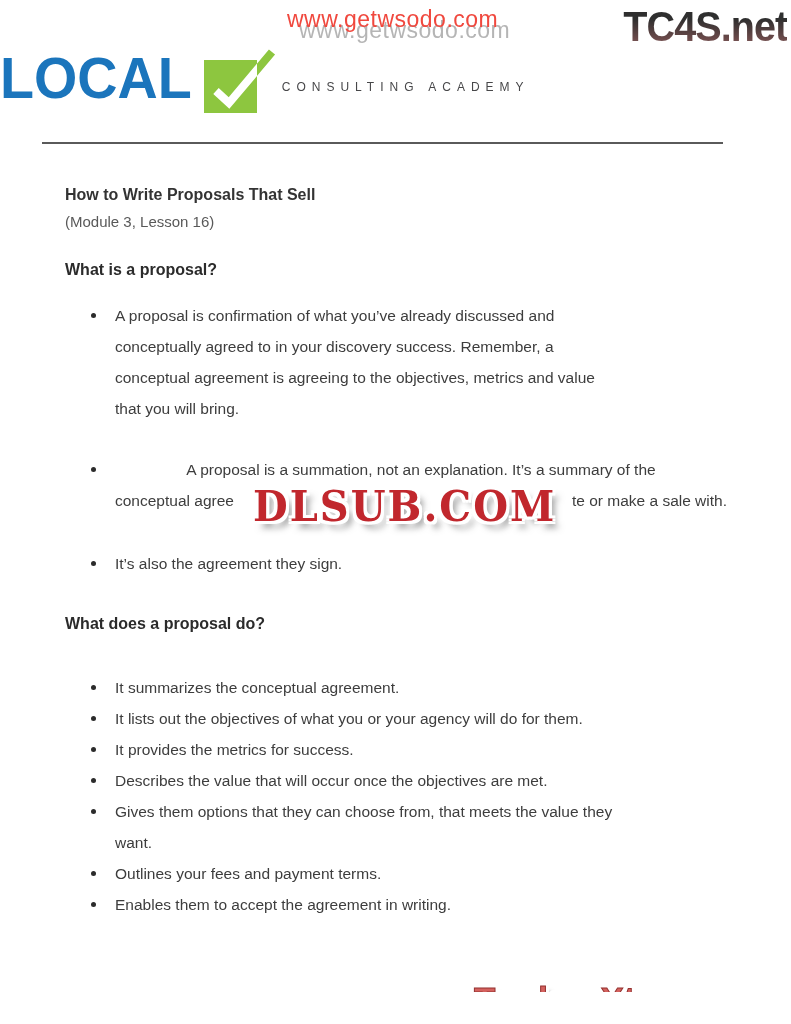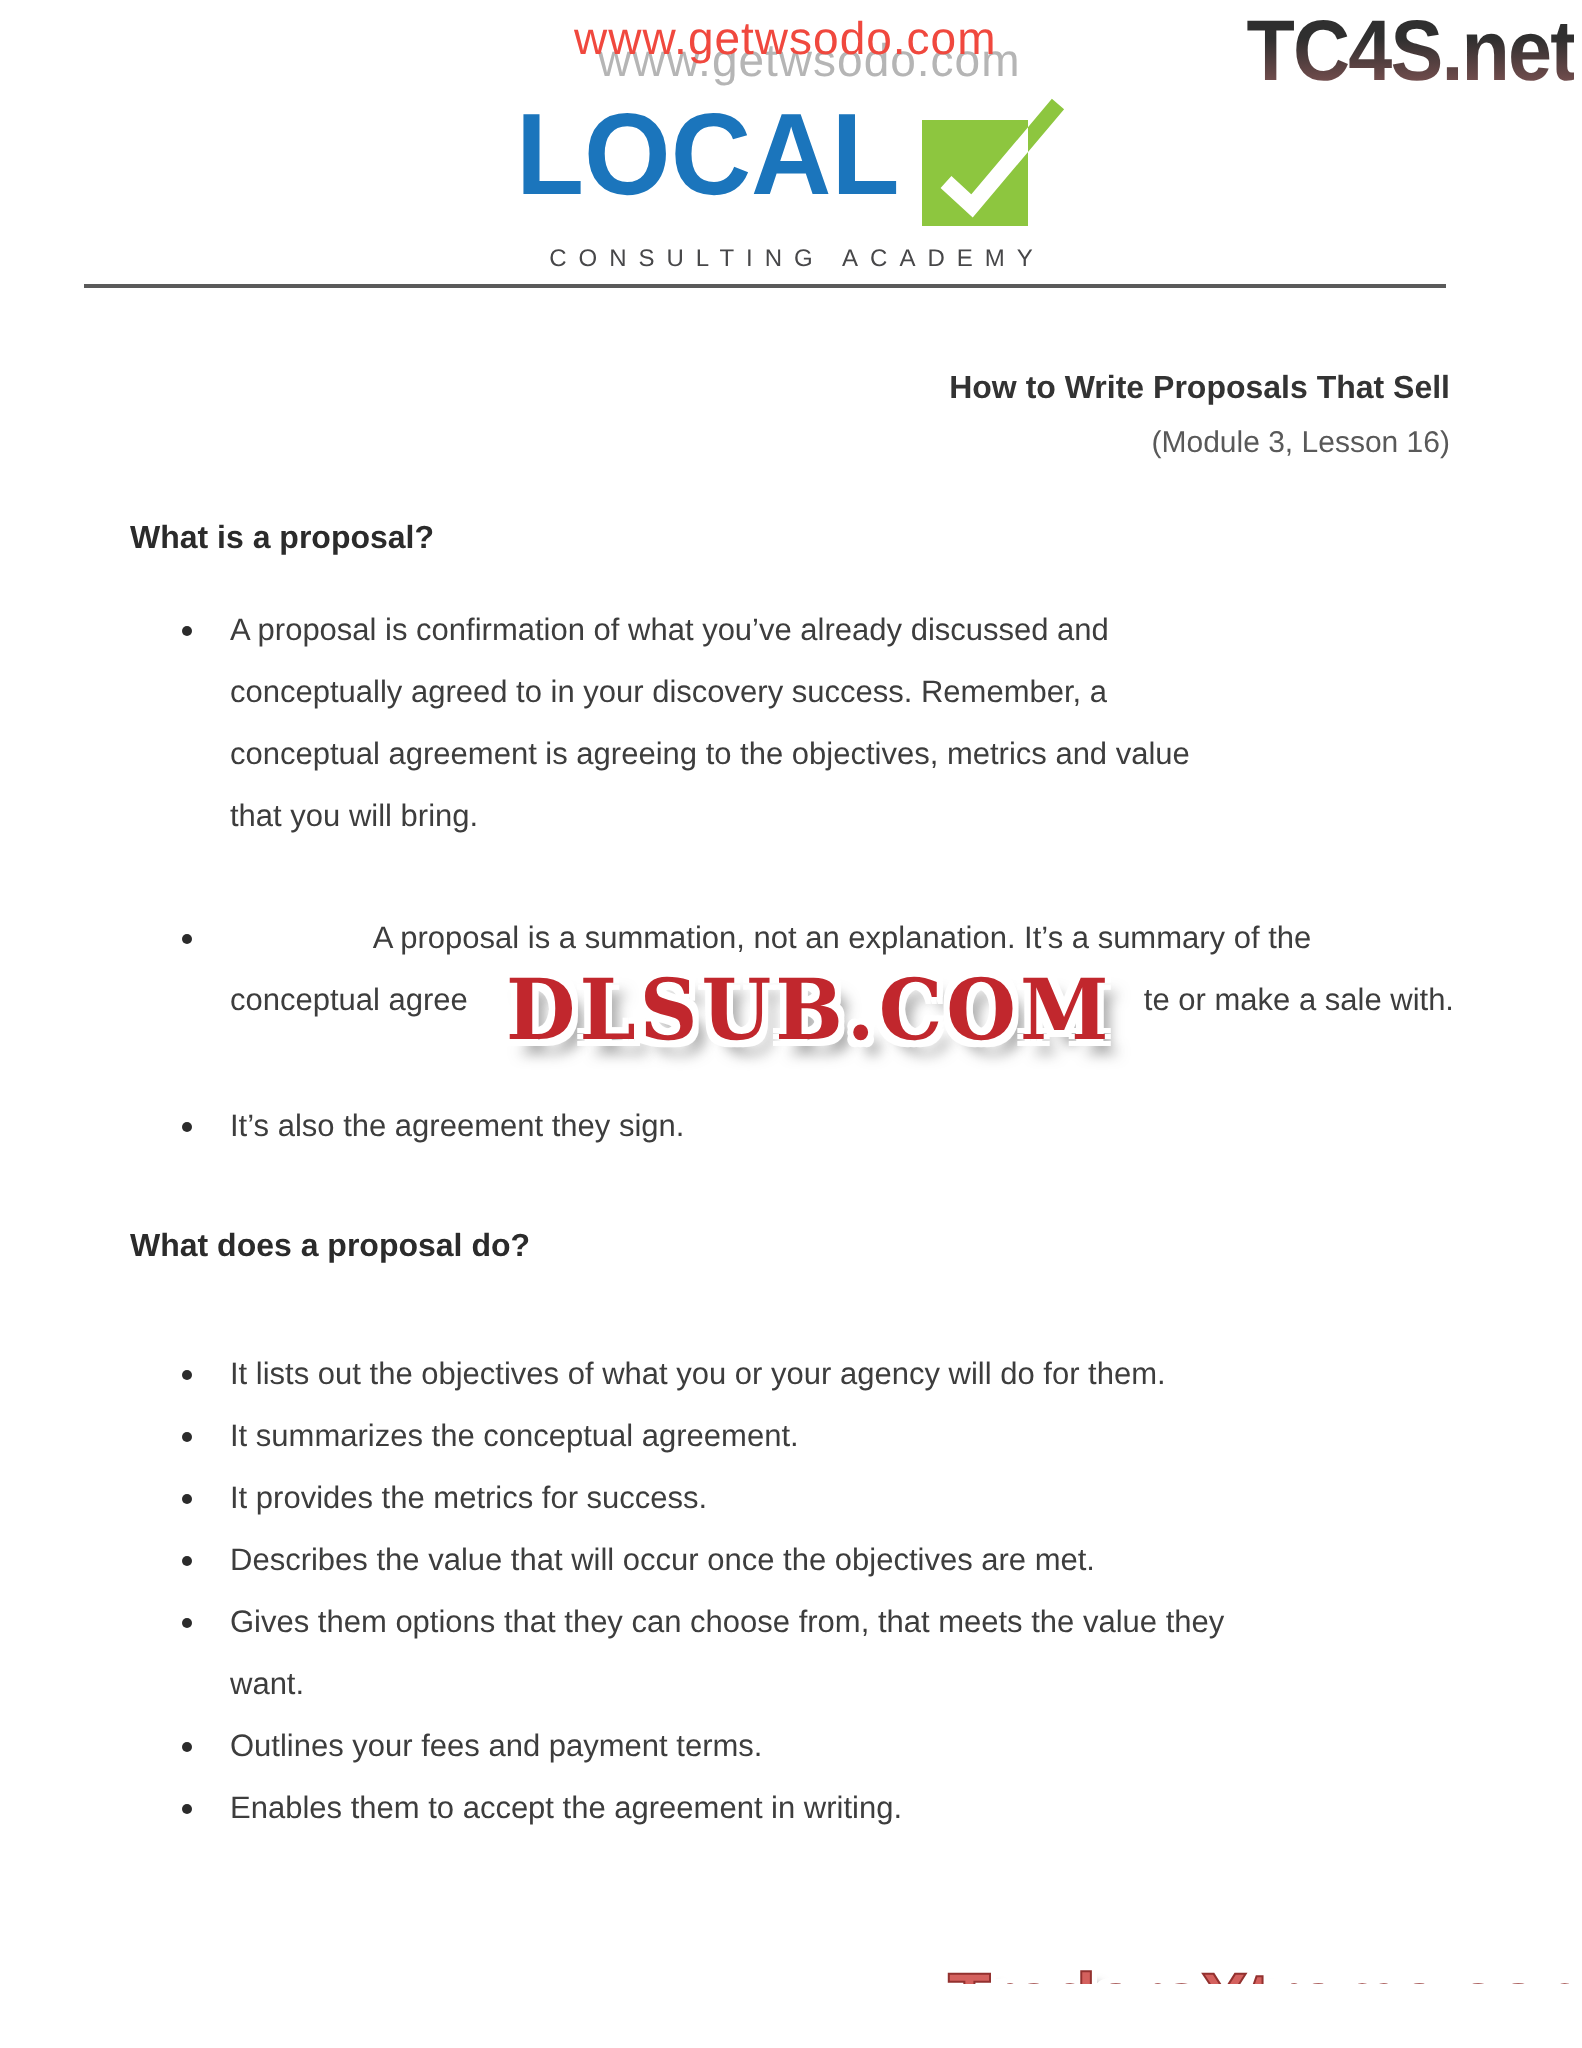--- a/index.html
+++ b/index.html
@@ -24,21 +24,21 @@
     position:absolute;right:4px;top:2px;
     font-size:43px;font-weight:bold;letter-spacing:-1px;
     transform:scaleX(.92);transform-origin:right top;
     background:linear-gradient(#2f2f2f 35%,#6b4a4a 75%,#9a7272);
     -webkit-background-clip:text;background-clip:text;
     color:transparent;
   }
   
   .logo{
     position:absolute;left:0;top:52px;width:791px;
-    display:flex;flex-direction:column;align-items:center;
+    display:flex;flex-direction:row;align-items:center;
   }
   .logo-row{display:flex;align-items:flex-start;}
   .logo-word{
     font-size:58px;font-weight:bold;color:#1b75bc;
     letter-spacing:0px;line-height:52px;
     transform:scaleX(.96);transform-origin:left top;
   }
   .logo-check{margin-left:4px;margin-top:-3px;}
   .logo-sub{
     margin-top:4px;
@@ -46,21 +46,21 @@
     margin-left:6px;
   }
   
   .rule{
     position:absolute;left:42px;top:142px;width:681px;height:0;
     border-top:2px solid #5a5a5a;
   }
   
   .title-block{
     position:absolute;left:65px;top:186px;width:660px;
-    text-align:right;
+    text-align:left;
   }
   .doc-title{font-size:16px;font-weight:bold;color:#333333;margin:0;}
   .doc-subtitle{font-size:15px;color:#595959;margin-top:9px;}
   
   .h-section{
     position:absolute;left:65px;width:660px;
     font-size:16px;font-weight:bold;color:#2b2b2b;
   }
   .h1{top:261px;}
   .h2{top:615px;}
@@ -171,25 +171,25 @@
       <span class="dot"></span>
       <div class="bline">It’s also the agreement they sign.</div>
     </div>
   </div>
 
   <div class="h-section h2">What does a proposal do?</div>
 
   <div class="bullets list2">
     <div class="bullet">
       <span class="dot"></span>
+      <div class="bline">It summarizes the conceptual agreement.</div>
+    </div>
+    <div class="bullet">
+      <span class="dot"></span>
       <div class="bline">It lists out the objectives of what you or your agency will do for them.</div>
-    </div>
-    <div class="bullet">
-      <span class="dot"></span>
-      <div class="bline">It summarizes the conceptual agreement.</div>
     </div>
     <div class="bullet">
       <span class="dot"></span>
       <div class="bline">It provides the metrics for success.</div>
     </div>
     <div class="bullet">
       <span class="dot"></span>
       <div class="bline">Describes the value that will occur once the objectives are met.</div>
     </div>
     <div class="bullet">

